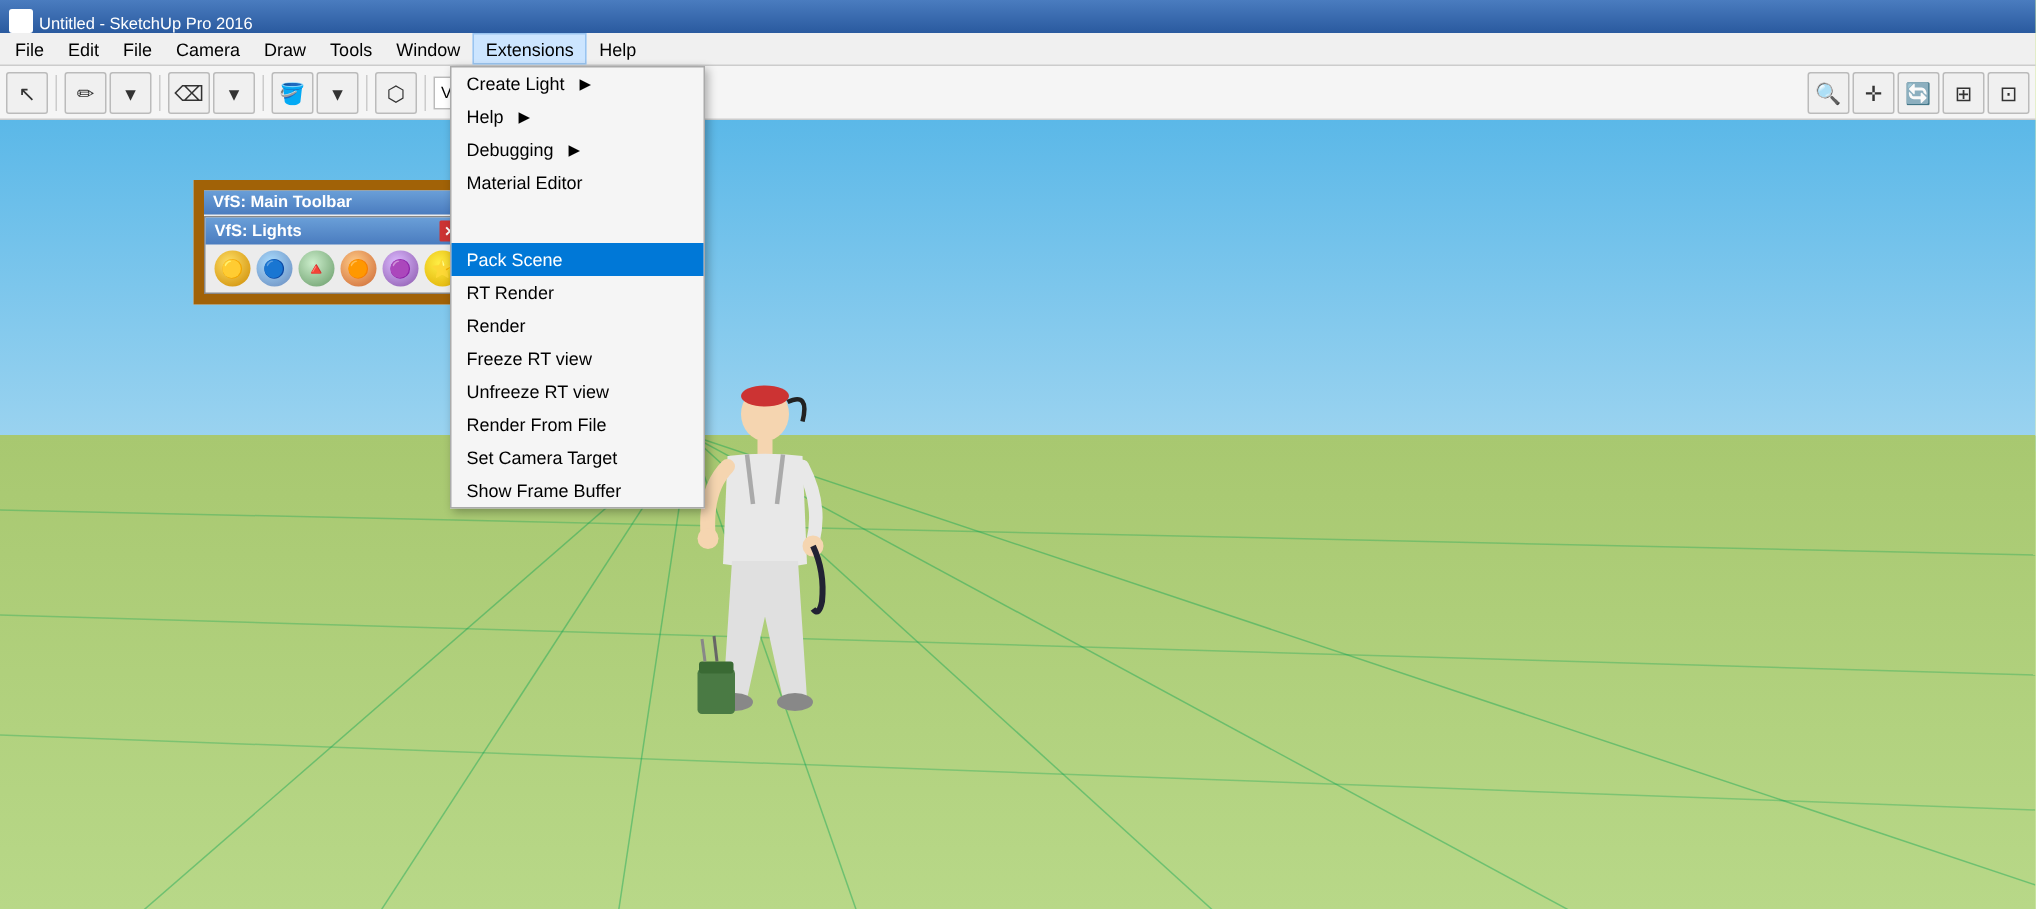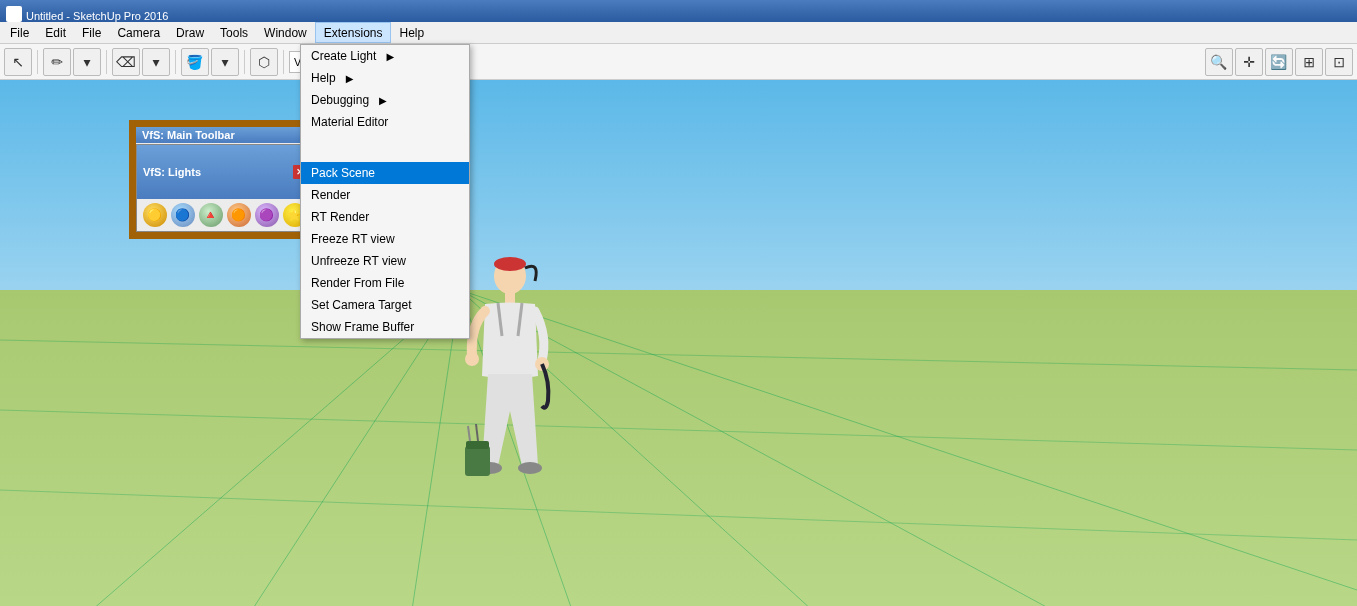--- a/index.html
+++ b/index.html
@@ -50,21 +50,21 @@
     #vray-toolbar-header {
       background: linear-gradient(to bottom, #6a9fd8, #4a7cbf);
       color: white; font-size: 11px; padding: 2px 6px; font-weight: bold;
       display: flex; align-items: center; justify-content: space-between;
     }
     #vray-lights-panel {
       border: 1px solid #888; background: #ececec; margin-top: 1px;
     }
     #vray-lights-header {
       background: linear-gradient(to bottom, #6a9fd8, #4a7cbf);
-      color: white; font-size: 11px; padding: 20px 6px; font-weight: bold;
+      color: white; font-size: 11px; padding: 2px 6px; font-weight: bold;
       display: flex; align-items: center; justify-content: space-between;
     }
     #vray-lights-body {
       padding: 4px 6px; display: flex; align-items: center; gap: 4px;
     }
     .light-icon {
       width: 24px; height: 24px; border-radius: 50%; cursor: pointer;
       display: flex; align-items: center; justify-content: center;
     }
     .light-sphere { background: radial-gradient(circle at 40% 35%, #ffe066, #cc8800); }
@@ -263,26 +263,26 @@
     <span>Debugging</span>
     <span class="arrow">▶</span>
   </div>
   <div class="ext-menu-item">
     <span>Material Editor</span>
   </div>
   <div class="ext-menu-item highlighted">
     <span>Pack Scene</span>
   </div>
   <div class="ext-menu-item">
+    <span>RT Render</span>
+  </div>
+  <div class="ext-menu-item">
     <span>Render</span>
   </div>
   <div class="ext-menu-item">
-    <span>RT Render</span>
-  </div>
-  <div class="ext-menu-item">
     <span>Freeze RT view</span>
   </div>
   <div class="ext-menu-item">
     <span>Unfreeze RT view</span>
   </div>
   <div class="ext-menu-item">
     <span>Render From File</span>
   </div>
   <div class="ext-menu-item">
     <span>Set Camera Target</span>

